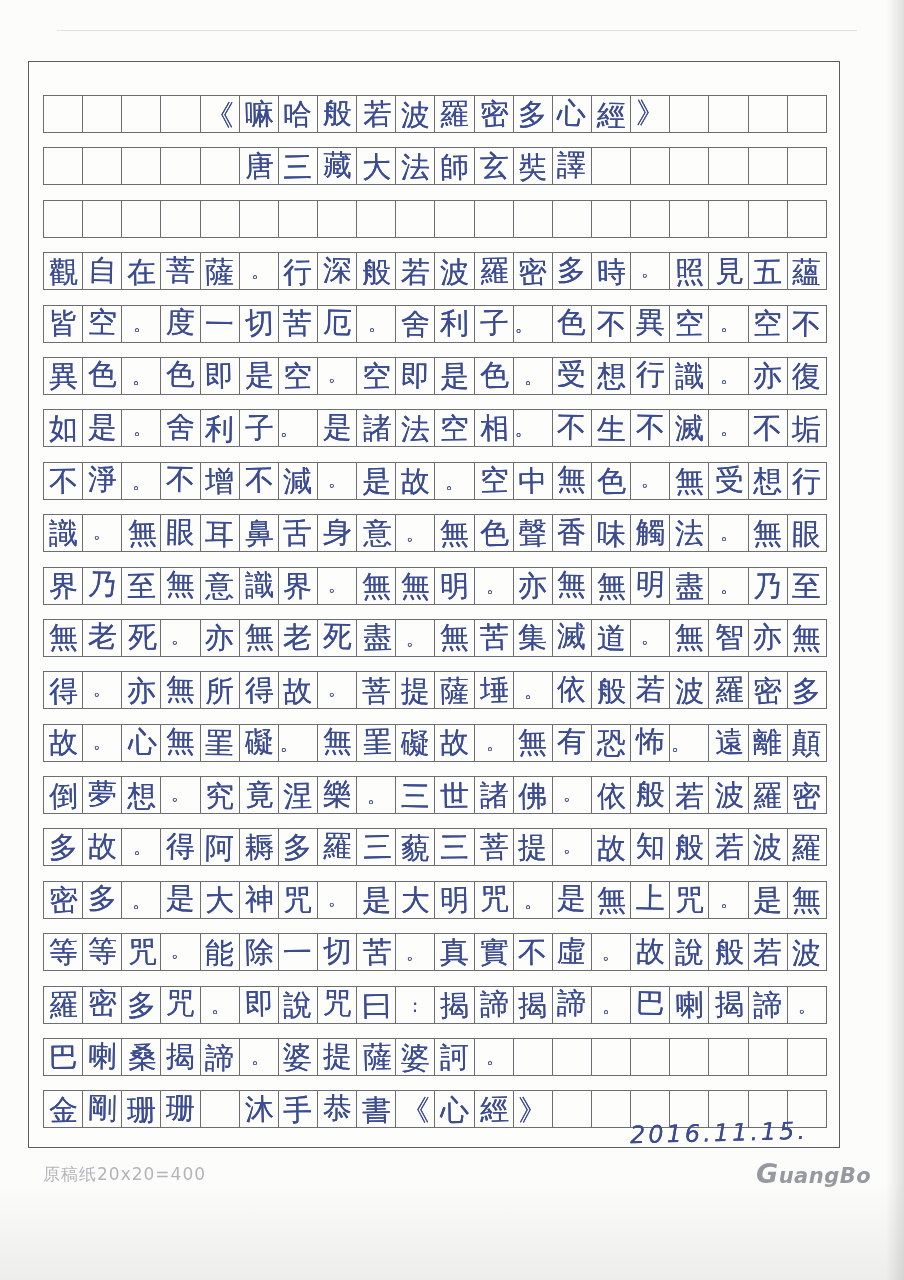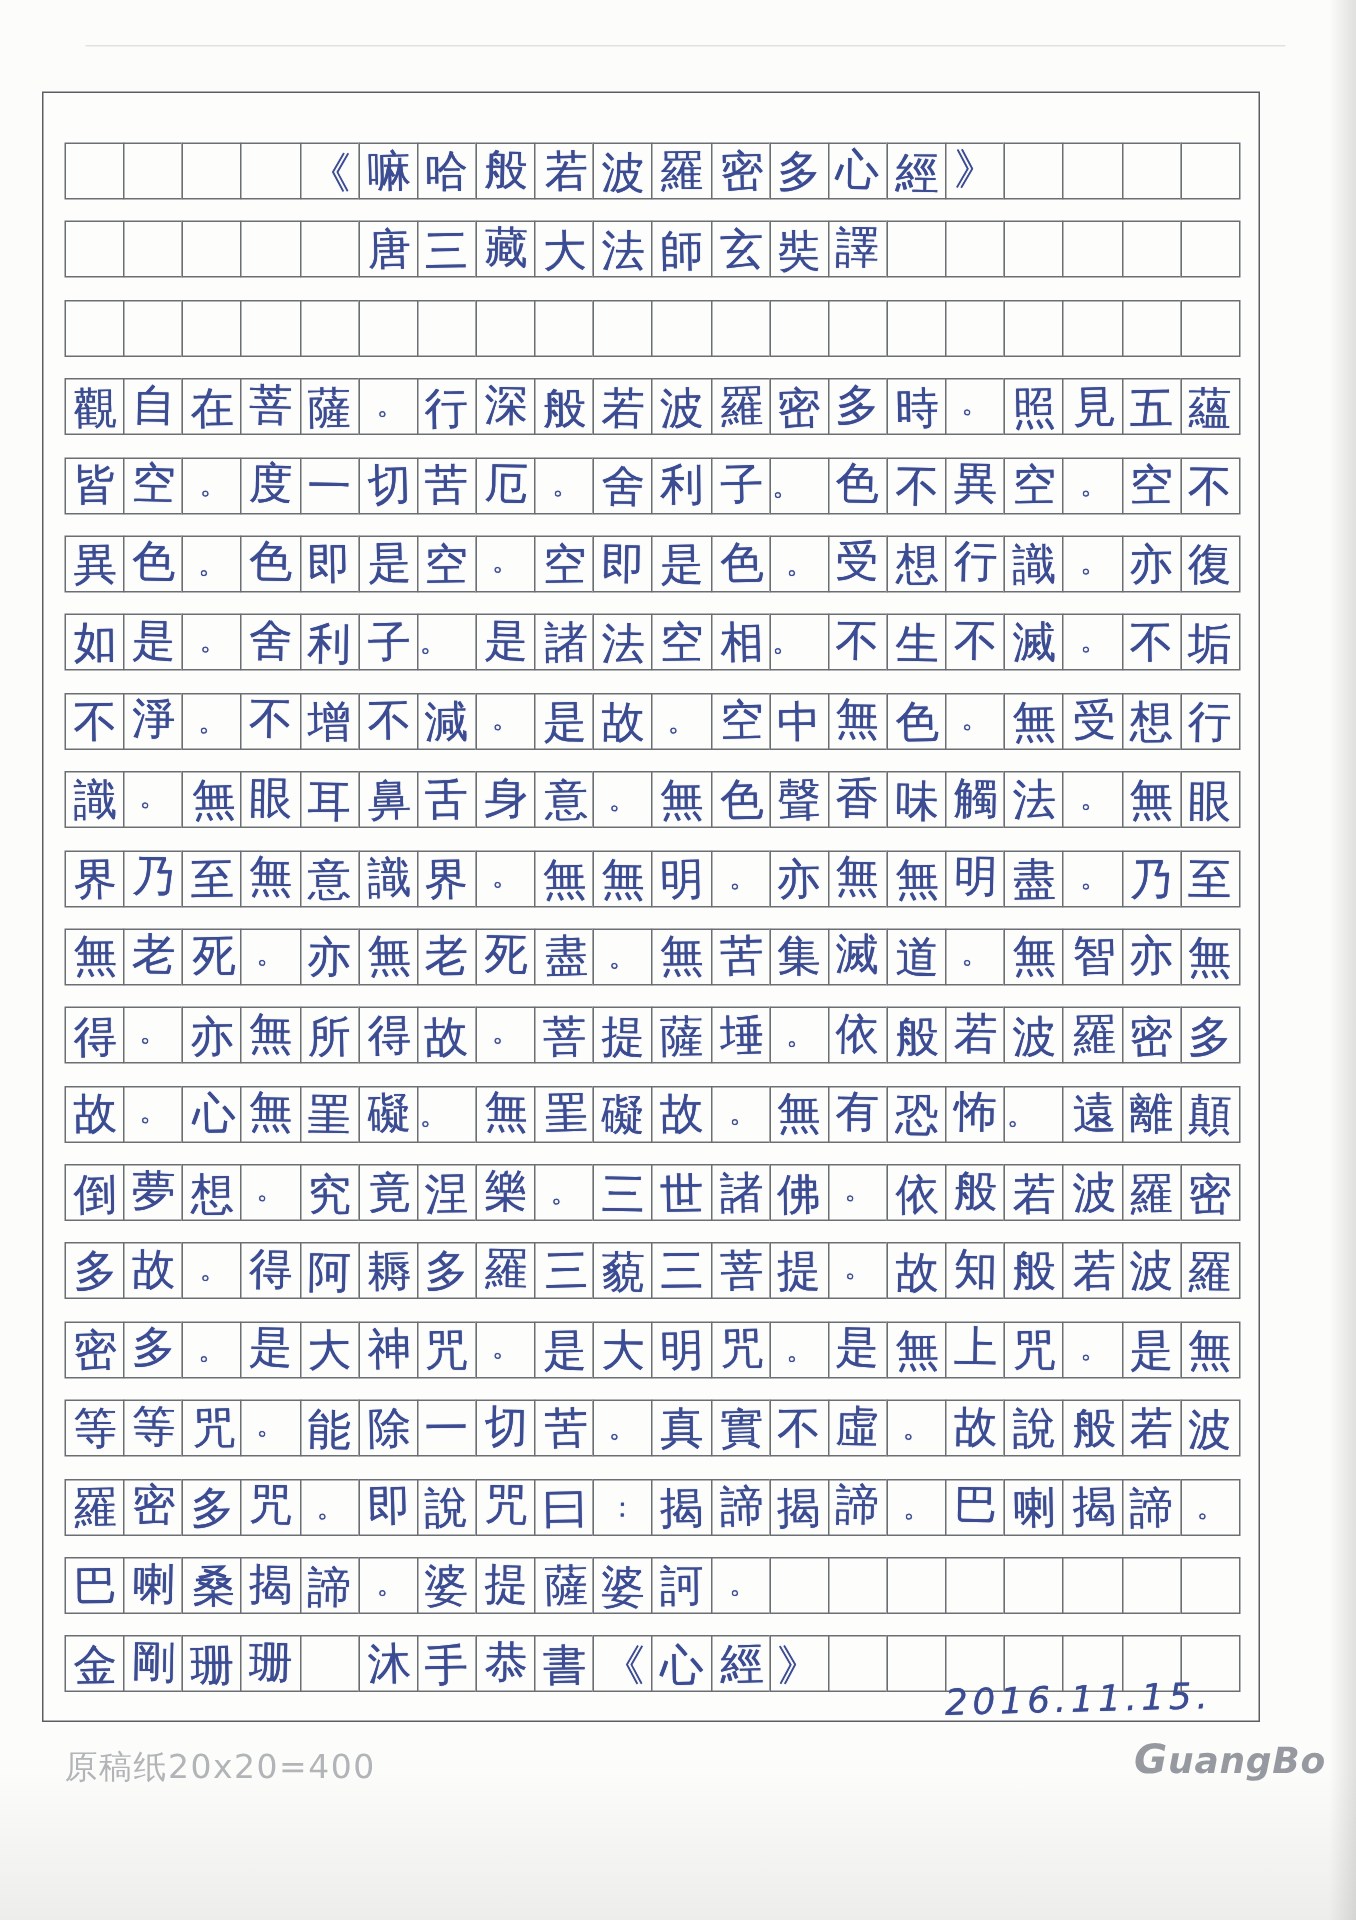--- a/index.html
+++ b/index.html
@@ -68,25 +68,25 @@
   
   .date-note{
     position:absolute;left:630px;top:1119px;
     font-size:24px;font-style:italic;letter-spacing:3px;
     color:#3c4c92;text-shadow:0 0 0.5px #3c4c92;
     transform:rotate(-1.5deg);
   }
   
   .paper-caption{
     position:absolute;left:43px;top:1163px;
-    font-size:22px;color:#b2b5b8;letter-spacing:1px;
+    font-size:17px;color:#b2b5b8;letter-spacing:1px;
   }
   .brand-logo{
     position:absolute;left:756px;top:1158px;
-    font-size:24px;font-style:italic;font-weight:bold;
+    font-size:21px;font-style:italic;font-weight:bold;
     color:#969aa0;letter-spacing:0.5px;
   }
   .brand-logo::first-letter{
     font-size:27px;
   }
 </style>
 </head>
 <body>
 
 <div class="photo">

